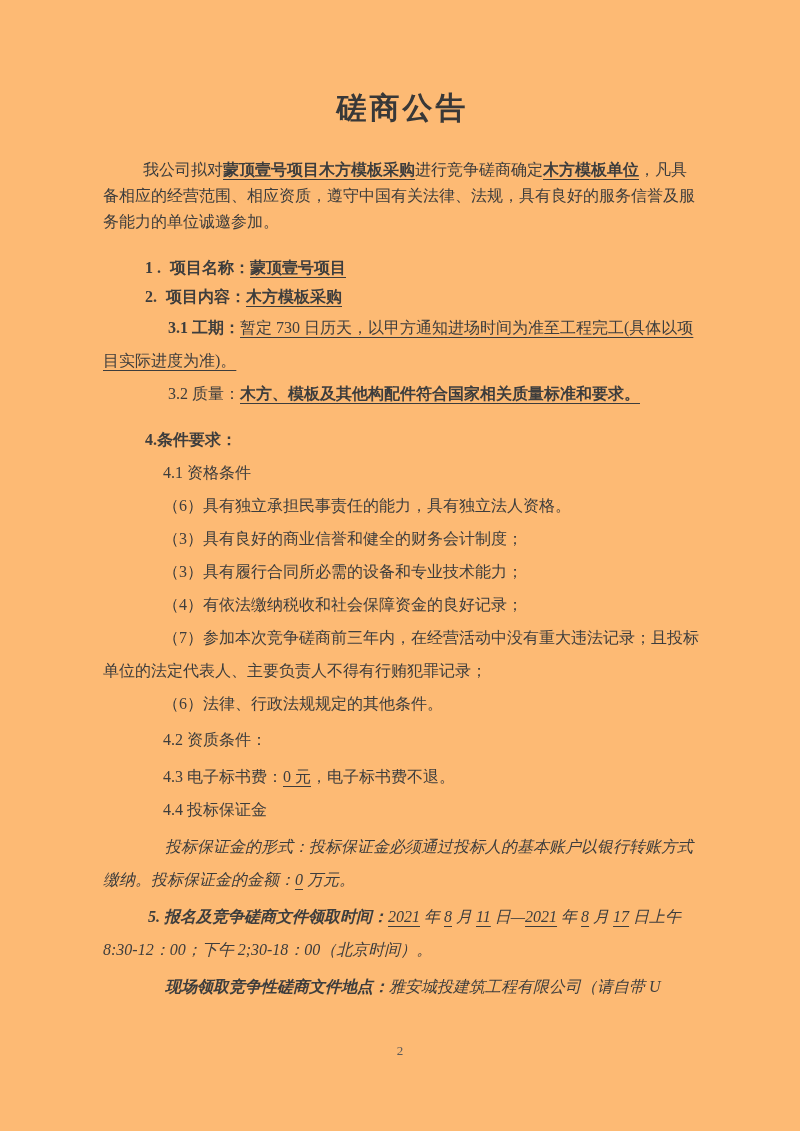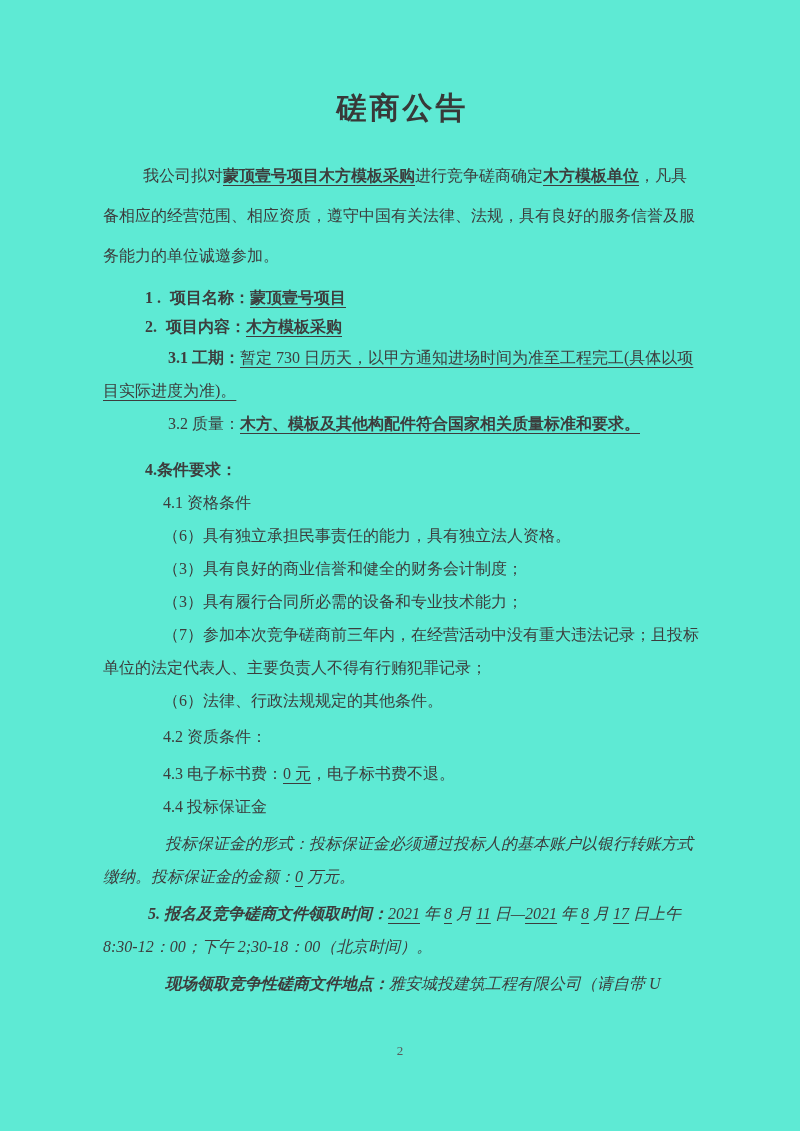--- a/index.html
+++ b/index.html
@@ -1,37 +1,37 @@
 <!DOCTYPE html>
 <html><head>
 <meta charset="utf-8">
 <style>
   html, body { margin: 0; padding: 0; background: #ffffff; }
   .page {
     position: relative;
     width: 800px;
     height: 1131px;
     box-sizing: border-box;
-    background: #5eead4;
+    background: #fdba74;
     padding: 88px 98px 0 103px;
     font-family: "Liberation Serif", "DejaVu Serif", serif;
     color: #3d3d3d;
     font-size: 16px;
   }
   .title {
     margin: 0 0 28px 0;
     text-align: center;
     font-size: 30px;
     font-weight: bold;
     letter-spacing: 3px;
     color: #383838;
     font-family: "Liberation Serif", "DejaVu Serif", serif;
   }
   p { margin: 0; line-height: 33px; }
-  .intro { line-height: 40px; text-indent: 40px; margin-bottom: 6px; font-family: Liberation Mono, monospace; }
+  .intro { line-height: 26px; text-indent: 40px; margin-bottom: 18px; }
   .item { margin-left: 42px; line-height: 29px; }
   .item .num { margin-right: 9px; }
   .sec-h { margin-left: 42px; margin-top: 13px; font-weight: bold; }
   .hang65 { text-indent: 65px; }
   .hang60 { text-indent: 60px; }
   .hang62 { text-indent: 62px; }
   .hang45 { text-indent: 45px; }
   .mt4 { margin-top: 4px; font-style: italic; }
   .mt5 { margin-top: 5px; }
   .lh30 { line-height: 30px; }
@@ -66,20 +66,21 @@
 
   <p class="hang65"><span>3.2 质量：</span><span class="b u">木方、模板及其他构配件符合国家相关质量标准和要求。</span></p>
 
   <p class="sec-h">4.条件要求：</p>
 
   <p class="hang60">4.1 资格条件</p>
 
   <p class="hang60">（6）具有独立承担民事责任的能力，具有独立法人资格。</p>
   <p class="hang60">（3）具有良好的商业信誉和健全的财务会计制度；</p>
   <p class="hang60">（3）具有履行合同所必需的设备和专业技术能力；</p>
+  <p class="hang60">（4）有依法缴纳税收和社会保障资金的良好记录；</p>
   <p class="hang60">（7）参加本次竞争磋商前三年内，在经营活动中没有重大违法记录；且投标单位的法定代表人、主要负责人不得有行贿犯罪记录；</p>
   <p class="hang60">（6）法律、行政法规规定的其他条件。</p>
 
   <p class="hang60 mt5 lh30">4.2 资质条件：</p>
 
   <p class="hang60 mt5"><span>4.3 电子标书费：</span><span class="u">0 元</span><span>，电子标书费不退。</span></p>
 
   <p class="hang60">4.4 投标保证金</p>
 
   <p class="hang62 mt4"><span>投标保证金的形式：投标保证金必须通过投标人的基本账户以银行转账方式缴纳。投标保证金的金额：</span><span class="u">0</span><span> 万元。</span></p>

